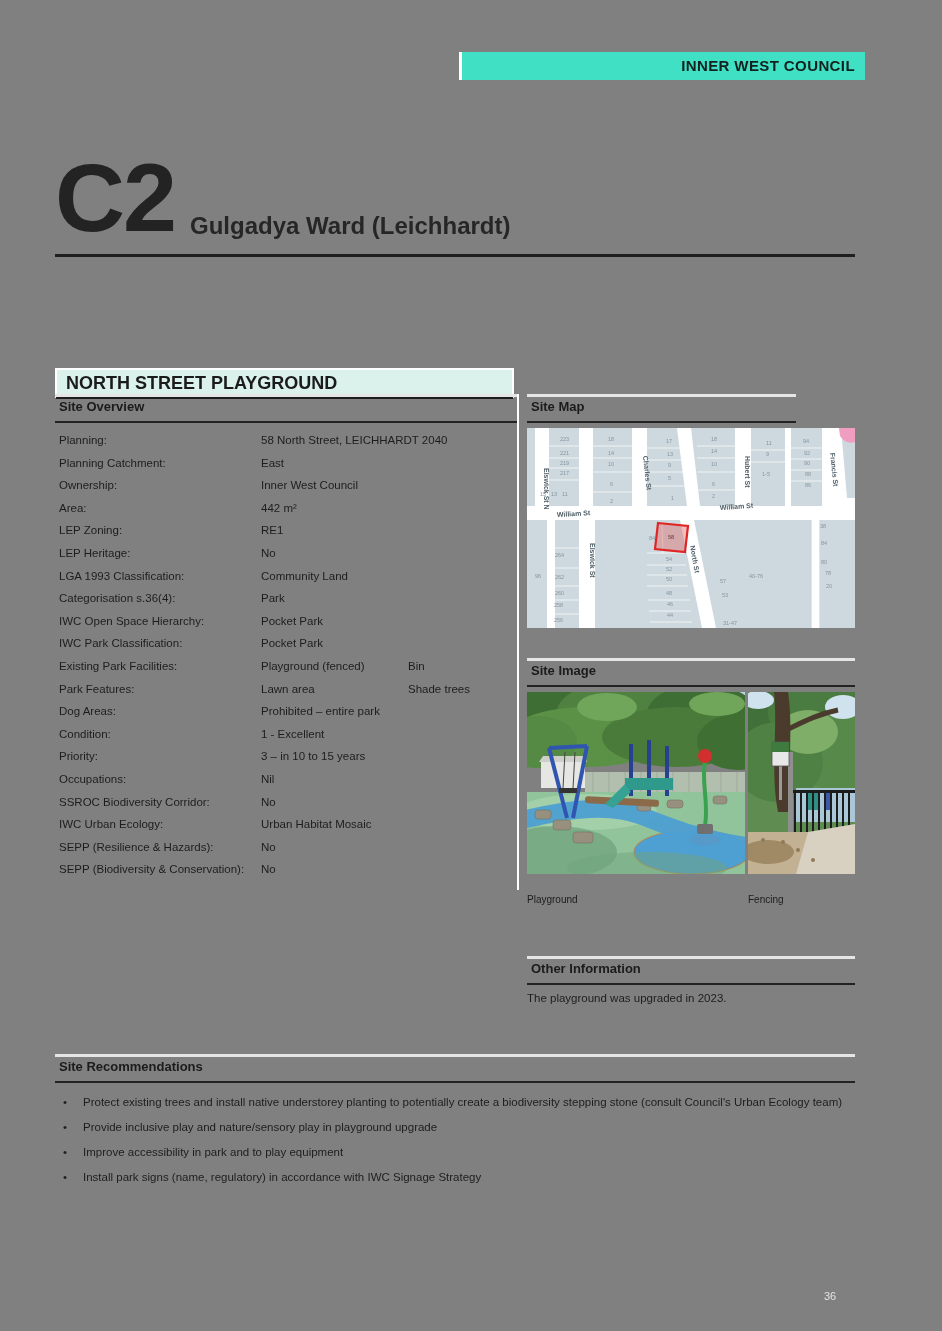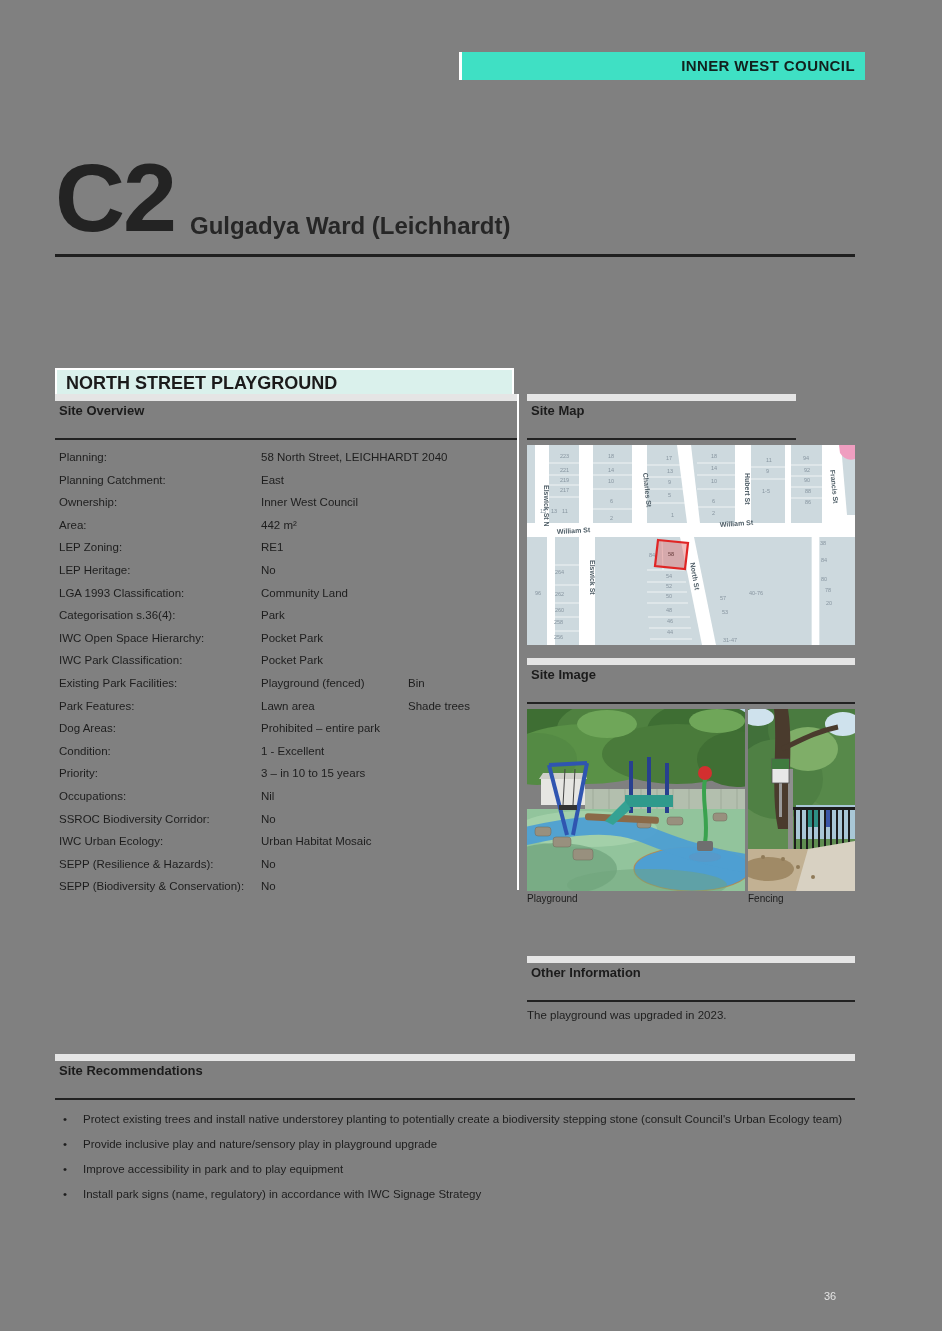--- a/index.html
+++ b/index.html
@@ -43,23 +43,23 @@
     background:#daf1ec;
     border:2px solid #ffffff;
     border-bottom:3px solid #1d1d1d;
     font-size:18px;font-weight:700;color:#1b1b1b;
     line-height:27px;padding-left:9px;margin-top:16px;
   }
 
   
   .sec-h{
     font-weight:700;font-size:13px;color:#1b1b1b;
-    border-top:7px solid #e5e5e5;
+    border-top:3px solid #e5e5e5;
     border-bottom:2px solid #222222;
-    padding:2px 4px 20px 4px;
+    padding:2px 4px 7px 4px;
   }
 
   
   .overview{left:55px;top:394px;width:462px;}
   .ov-rows{margin-top:6px;}
   .ov-row{position:relative;height:22.6px;line-height:22.6px;font-size:11.5px;}
   .ov-label{position:absolute;left:4px;white-space:nowrap;}
   .ov-value{position:absolute;left:206px;white-space:nowrap;}
   .ov-value2{position:absolute;left:353px;white-space:nowrap;}
 
@@ -68,21 +68,21 @@
   
   .map-sec{left:527px;top:394px;width:269px;}
   .map-sec svg{display:block;margin-top:5px;}
   .map-street{font:700 7px "Liberation Sans",sans-serif;fill:#4e5d66;}
   .map-lot{font:5.5px "Liberation Sans",sans-serif;fill:#8795a0;}
   .map-lot-red{font:600 5.5px "Liberation Sans",sans-serif;fill:#7d5252;}
 
   .img-sec{left:527px;top:658px;width:328px;}
   .photos{margin-top:5px;display:flex;gap:3px;}
   .photos svg{display:block;}
-  .captions{margin-top:2px;font-size:10px;color:#1c1c1c;display:flex;}
+  .captions{margin-top:20px;font-size:10px;color:#1c1c1c;display:flex;}
   .cap1{width:221px;}
   .cap2{width:107px;}
 
   .other-sec{left:527px;top:912px;width:328px;margin-top:44px;}
   .other-text{margin-top:7px;font-size:11.5px;}
 
   
   .rec-sec{left:55px;top:1054px;width:800px;}
   .bullets{margin-top:12px;}
   .bullet{position:relative;padding-left:28px;margin-bottom:10px;

